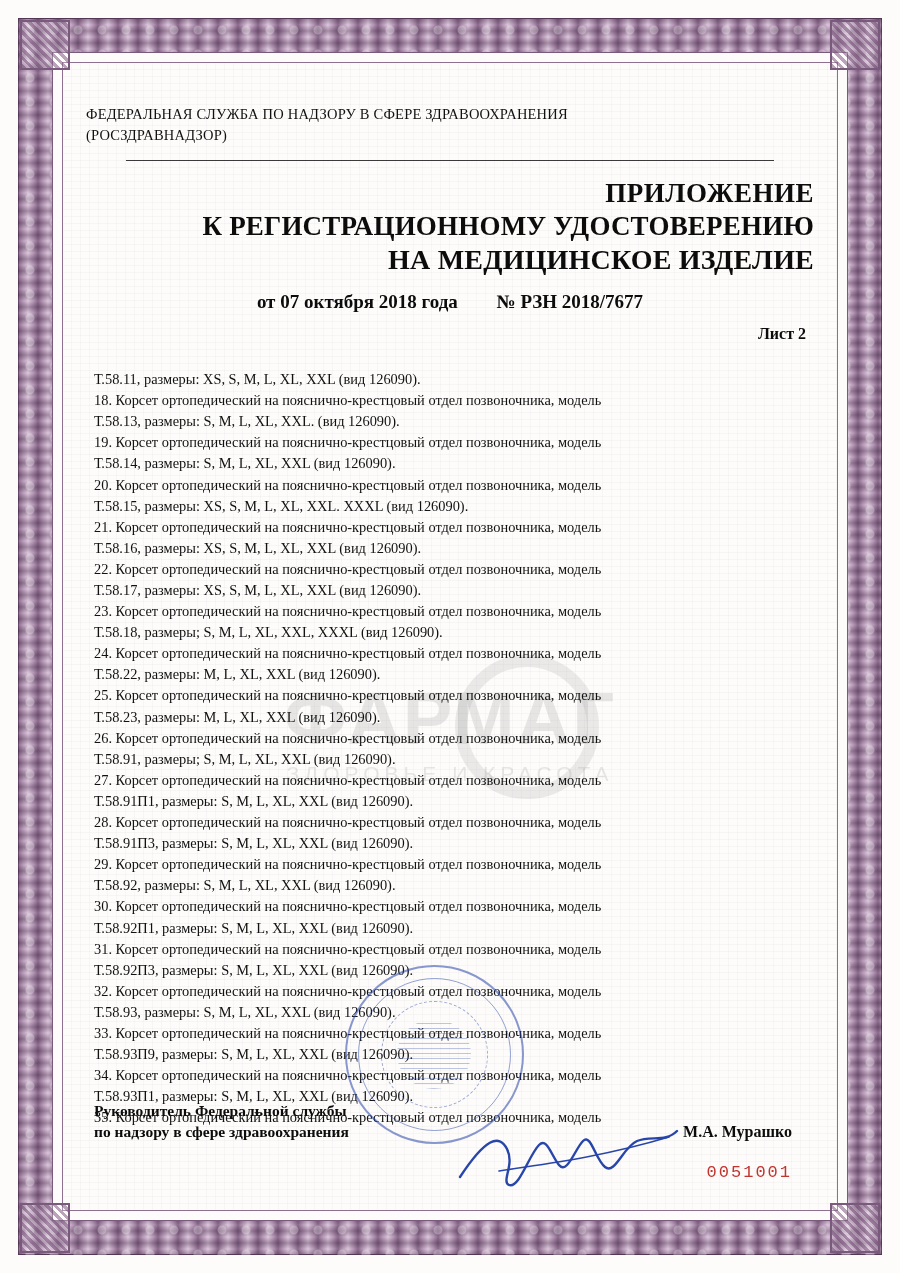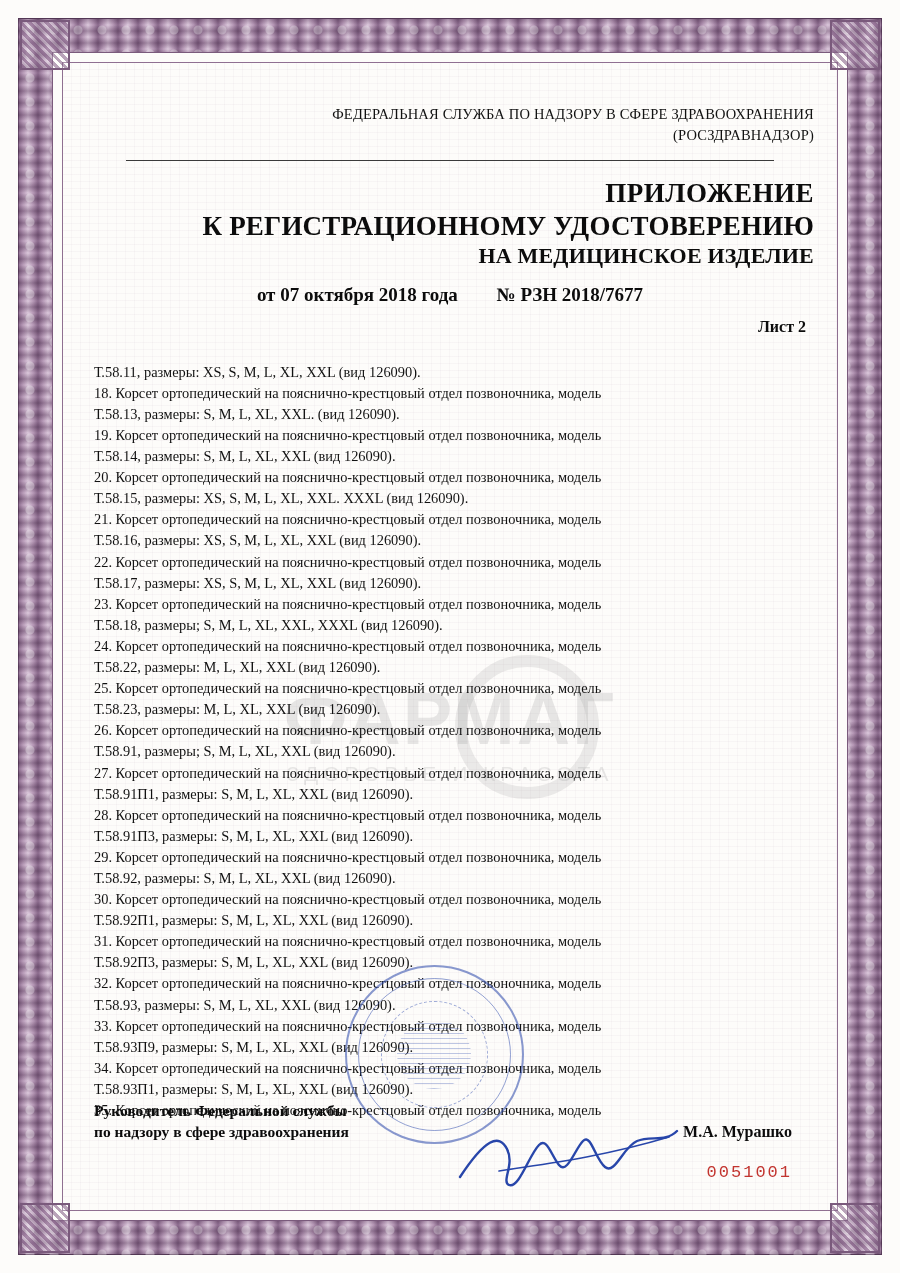--- a/index.html
+++ b/index.html
@@ -119,21 +119,21 @@
     border-radius: 50%;
     pointer-events: none;
   }
 
   
   .content {
     position: absolute;
     left: 86px; top: 86px; right: 86px; bottom: 86px;
   }
   .agency {
-    text-align: right;
+    text-align: left;
     font-size: 14.5px;
     letter-spacing: .2px;
     color: #111;
     margin-top: 18px;
     line-height: 1.45;
   }
   .agency .line2 { font-size: 14.5px; }
 
   .rule {
     border: 0;
@@ -143,21 +143,21 @@
 
   .title {
     text-align: right;
     font-weight: bold;
     color: #0c0c0c;
     margin-top: 16px;
     line-height: 1.22;
   }
   .title .t1 { font-size: 27px; letter-spacing: .5px; }
   .title .t2 { font-size: 27px; letter-spacing: .2px; }
-  .title .t3 { font-size: 22px; letter-spacing: .2px; }
+  .title .t3 { font-size: 28px; letter-spacing: .2px; }
 
   .docline {
     text-align: center;
     font-weight: bold;
     font-size: 19px;
     margin-top: 14px;
     color: #0c0c0c;
   }
   .docline .num { margin-left: 34px; }
 

